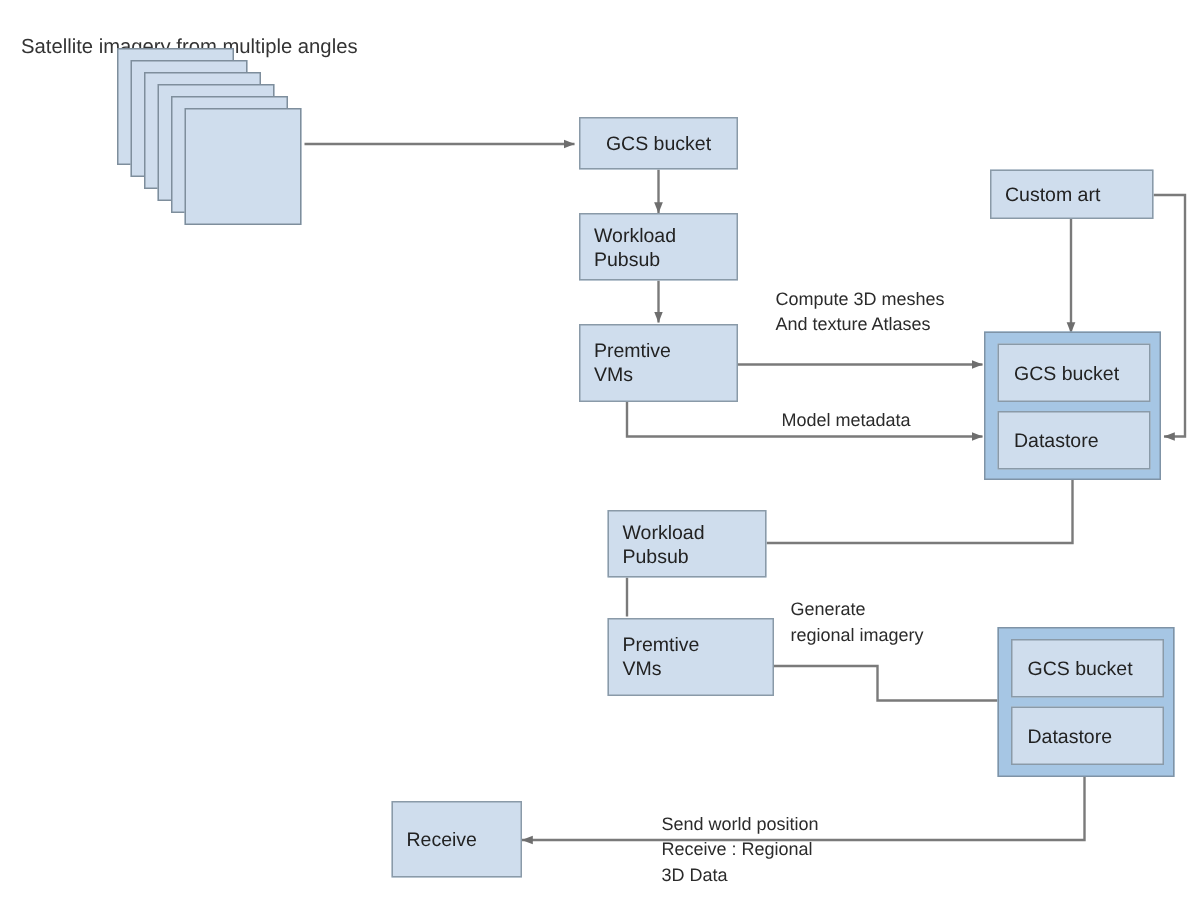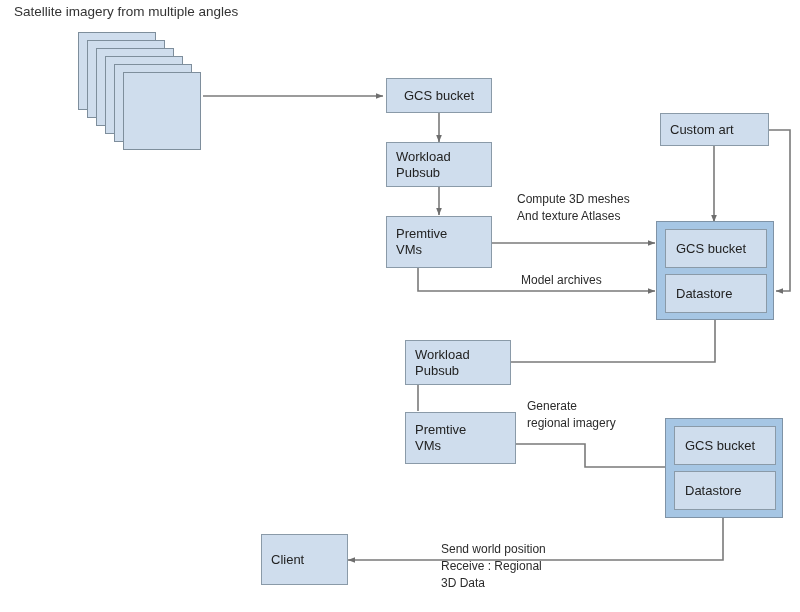--- a/index.html
+++ b/index.html
@@ -48,21 +48,21 @@
   .title{
     position:absolute;font-size:13.5px;line-height:17px;color:#333;
     white-space:nowrap;
   }
 </style>
 </head>
 <body>
 
 <div id="canvas">
 
-  <div class="title" style="left:14px;top:3px;">Satellite imagery from multiple angles</div>
+  <div class="title" style="left:14px;top:22px;">Satellite imagery from multiple angles</div>
 
   <div class="stack" style="left:78px;top:32px;width:120px;height:120px;">
     <div class="card" style="left:0px;  top:0px;"></div>
     <div class="card" style="left:9px;  top:8px;"></div>
     <div class="card" style="left:18px; top:16px;"></div>
     <div class="card" style="left:27px; top:24px;"></div>
     <div class="card" style="left:36px; top:32px;"></div>
     <div class="card" style="left:45px; top:40px;"></div>
   </div>
 
@@ -120,21 +120,21 @@
     <div class="sub" style="left:8px;top:7px;width:102px;height:39px;">
       <span>GCS bucket</span>
     </div>
     <div class="sub" style="left:8px;top:52px;width:102px;height:39px;">
       <span>Datastore</span>
     </div>
   </div>
 
   <div class="label" style="left:517px;top:191px;">Compute 3D meshes
 And texture Atlases</div>
-  <div class="label" style="left:521px;top:272px;">Model archives</div>
+  <div class="label" style="left:521px;top:272px;">Model metadata</div>
 
   <div class="node" style="left:405px;top:340px;width:106px;height:45px;">
     <span class="ln">Workload</span>
     <span class="ln">Pubsub</span>
   </div>
 
   <div class="node" style="left:405px;top:412px;width:111px;height:52px;">
     <span class="ln">Premtive</span>
     <span class="ln">VMs</span>
   </div>
@@ -145,20 +145,20 @@
     </div>
     <div class="sub" style="left:8px;top:52px;width:102px;height:39px;">
       <span>Datastore</span>
     </div>
   </div>
 
   <div class="label" style="left:527px;top:398px;">Generate
 regional imagery</div>
 
   <div class="node" style="left:261px;top:534px;width:87px;height:51px;">
-    <span class="ln">Client</span>
+    <span class="ln">Receive</span>
   </div>
 
   <div class="label" style="left:441px;top:541px;">Send world position
 Receive : Regional
 3D Data</div>
 
 </div>
 
 </body></html>

